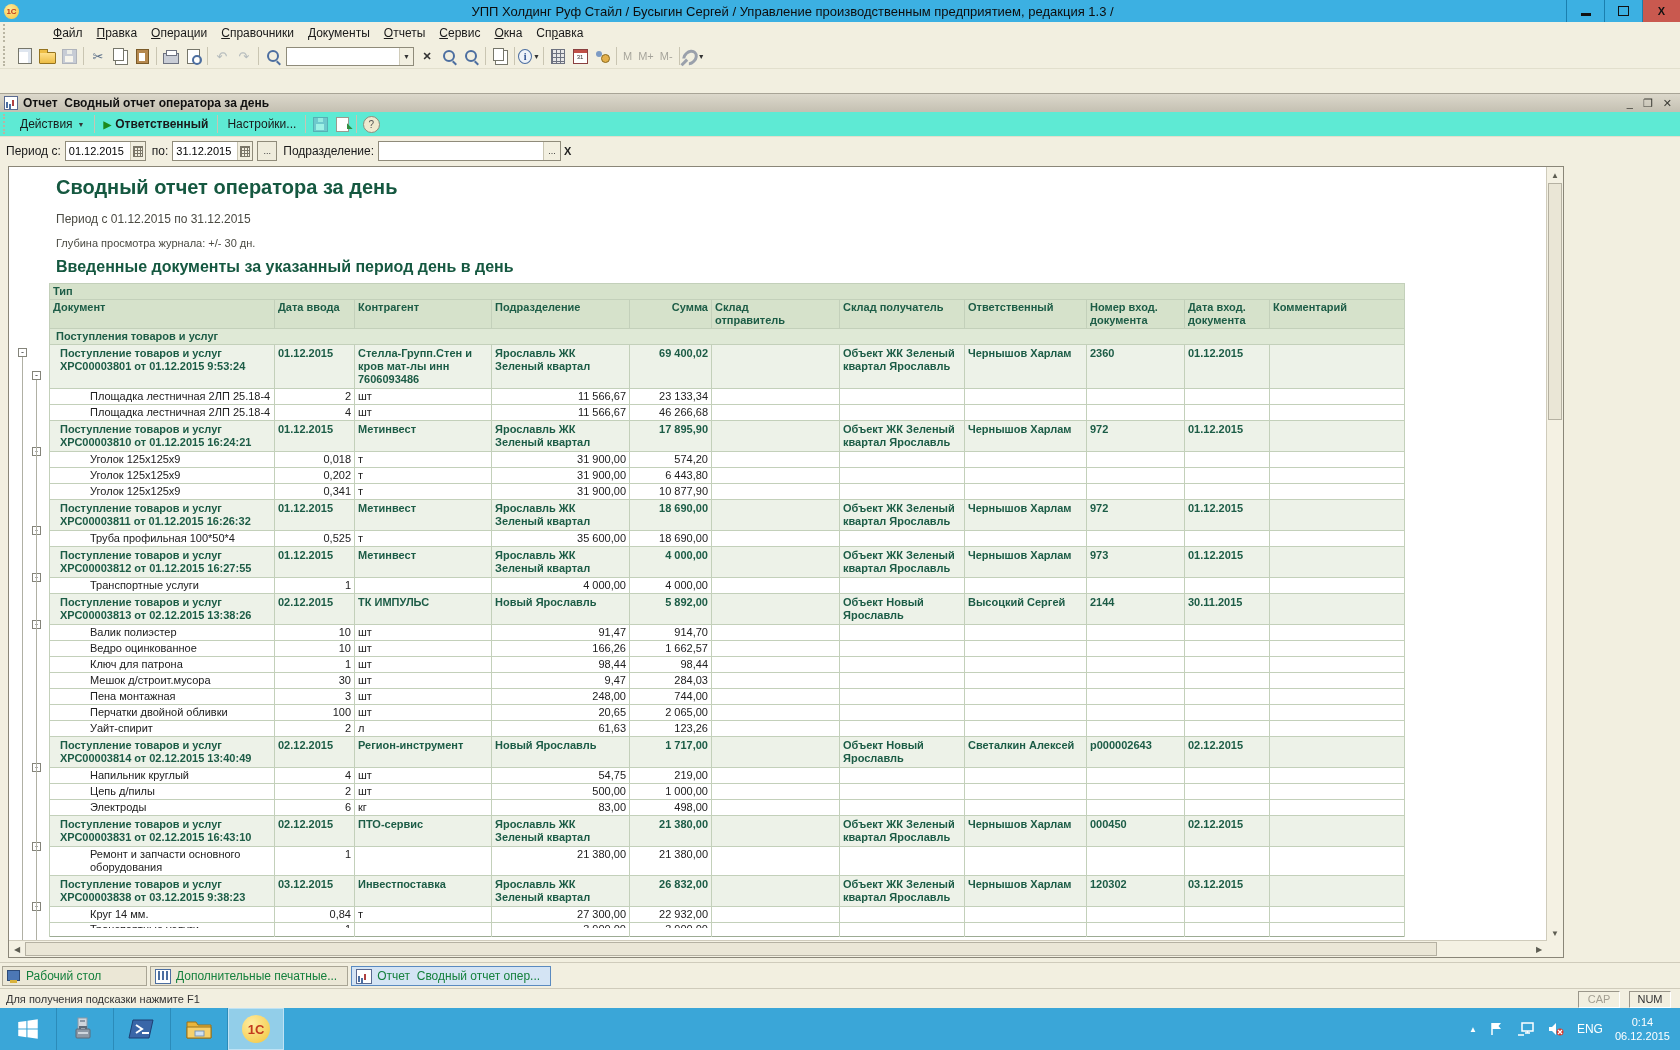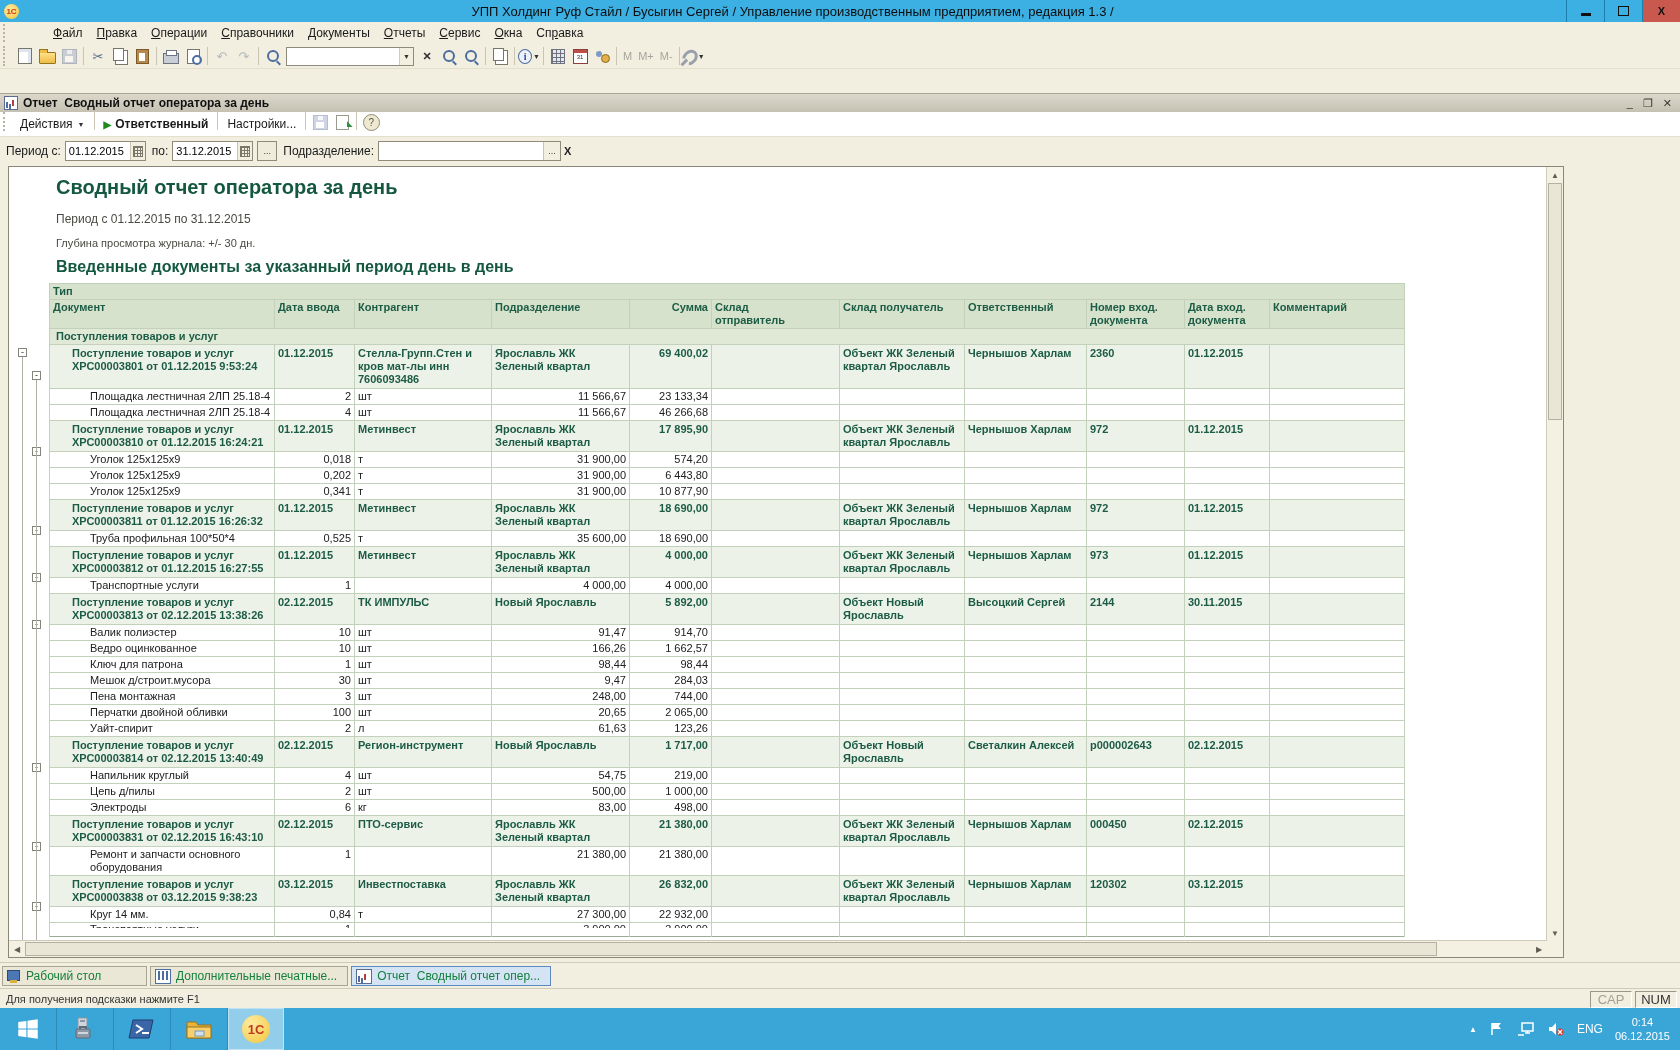--- a/index.html
+++ b/index.html
@@ -72,21 +72,21 @@
 
   
   .rw-titlebar{position:absolute;left:0;top:93px;right:0;height:18px;background:linear-gradient(#dcd8cb,#c4c0b2);
     display:flex;align-items:center;border-top:1px solid #a8a496;border-bottom:1px solid #a8a496;}
   .rw-icon{width:12px;height:12px;background:#fff;border:1px solid #5a6a90;margin:0 5px 0 4px;position:relative;flex:none;}
   .rw-icon:before{content:"";position:absolute;left:1px;bottom:1px;width:2px;height:6px;background:#4c6ea0;box-shadow:3px 2px 0 #4c6ea0,6px -2px 0 #b04040;}
   .rw-title{font-size:12px;font-weight:bold;color:#111;white-space:pre;flex:1;}
   .rw-btns{display:flex;gap:10px;margin-right:8px;font-size:11px;color:#3a3a34;}
   .rw-btns span{line-height:14px;}
 
-  .rw-toolbar{position:absolute;left:0;top:112px;right:0;height:24px;background:#ffffff;display:flex;border-bottom:1px solid #e2dfcd;}
+  .rw-toolbar{position:absolute;left:0;top:112px;right:0;height:24px;background:#5eead4;display:flex;align-items:center;border-bottom:1px solid #e2dfcd;}
   .rw-toolbar .btn{font-size:12px;color:#1a1a1a;padding:3px 6px;display:flex;align-items:center;gap:4px;white-space:nowrap;}
   .play{color:#1c8a1c;font-size:10px;}
   .btn.generate{font-weight:bold;}
   .ic-help{width:15px;height:15px;border-radius:50%;border:1px solid #8f8b7a;background:#efe9cf;color:#555;font-size:10px;
     display:flex;align-items:center;justify-content:center;}
   .ic-loadrep{width:11px;height:13px;background:#fff;border:1px solid #9a9a8e;}
   .ic-loadrep:after{content:"";position:absolute;right:-3px;bottom:-2px;width:0;height:0;border:4px solid transparent;border-top-color:#2f8f3f;transform:rotate(45deg);}
 
   .rw-filters{position:absolute;left:0;top:137px;right:0;height:28px;background:#f2efe0;display:flex;align-items:center;font-size:12px;color:#1a1a1a;}
   .rw-filters label{margin:0 4px 0 6px;white-space:nowrap;}
@@ -107,21 +107,21 @@
   .r-period{margin:13px 0 4px 47px;font-size:12px;color:#4a4a42;}
   .r-depth{margin:11px 0 0 47px;font-size:11px;color:#4a4a42;}
   .r-subtitle{margin:9px 0 7px 47px;font-size:16px;font-weight:bold;color:#155840;}
 
   table.rep{border-collapse:collapse;table-layout:fixed;margin-left:40px;width:1355px;border:1px solid #9cab93;font-size:11px;}
   table.rep td{border:1px solid #c3d0ba;padding:1px 3px;vertical-align:top;line-height:13px;overflow:hidden;word-wrap:break-word;}
   tr.type-row td, tr.hdr td{background:#d6e2cb;color:#1c5c46;font-weight:bold;}
   tr.hdr2 td{height:14px;}
   tr.group-row td{background:#dfe9d6;color:#1c5c46;font-weight:bold;padding-left:6px;height:13px;}
   tr.doc-row td{background:#edf2e8;color:#1c5c46;font-weight:bold;padding-top:2px;padding-bottom:2px;}
-  tr.doc-row td.c0{padding-left:22px;}
+  tr.doc-row td.c0{padding-left:10px;}
   tr.item-row td{color:#202020;height:13px;}
   tr.item-row td.c0{padding-left:40px;}
   td.num{text-align:right;}
   td.pre{white-space:pre-line;}
   tr.clip div{height:5px;overflow:hidden;line-height:13px;}
   tr.clip td{padding-top:0;padding-bottom:0;border-bottom:none;}
 
   
   .gutter{position:absolute;left:0;top:0;width:40px;height:100%;}
   .gline{position:absolute;width:1px;background:#b0b0a4;}
@@ -145,22 +145,22 @@
   .ti-desktop:after{content:"";position:absolute;left:3px;top:10px;width:7px;height:3px;background:#d9b23c;}
   .ti-table{background:#fff;border:1px solid #4c6ea0;}
   .ti-table:before{content:"";position:absolute;left:2px;top:1px;width:2px;height:9px;background:#4c6ea0;box-shadow:4px 0 0 #4c6ea0,8px 0 0 #4c6ea0;}
   .ti-report{background:#fff;border:1px solid #5a6a90;}
   .ti-report:before{content:"";position:absolute;left:1px;bottom:1px;width:2px;height:6px;background:#4c6ea0;box-shadow:3px 2px 0 #4c6ea0,6px -2px 0 #b04040;}
 
   
   .statusbar{position:absolute;left:0;top:988px;right:0;height:20px;background:#f2efe0;border-top:1px solid #cfcbbb;
     display:flex;align-items:center;font-size:11px;color:#333;}
   .statusbar .hint{flex:1;padding-left:6px;}
-  .kbox{width:40px;height:15px;margin-right:3px;border:1px solid;border-color:#9a968a #fff #fff #9a968a;
-    display:flex;align-items:center;justify-content:center;font-size:13px;}
+  .kbox{width:40px;height:15px;margin-right:9px;border:1px solid;border-color:#9a968a #fff #fff #9a968a;
+    display:flex;align-items:center;justify-content:center;font-size:11px;}
   .kbox.cap{color:#a39f92;}
   .kbox.num{color:#333;}
 
   
   .taskbar{position:absolute;left:0;top:1008px;right:0;height:42px;background:#3aa6d8;display:flex;align-items:stretch;}
   .tk-btn{width:56px;display:flex;align-items:center;justify-content:center;border-right:1px solid rgba(0,60,90,.25);}
   .tk-btn.active{background:rgba(255,255,255,.45);border:1px solid #bfe2f4;box-sizing:border-box;}
   .tk-1c{width:28px;height:28px;border-radius:50%;background:radial-gradient(circle at 35% 30%,#ffeca0,#f2c53d);color:#c23a1e;
     font-size:13px;font-weight:bold;display:flex;align-items:center;justify-content:center;}
   .tray{margin-left:auto;display:flex;align-items:center;gap:12px;padding-right:10px;color:#fff;}

